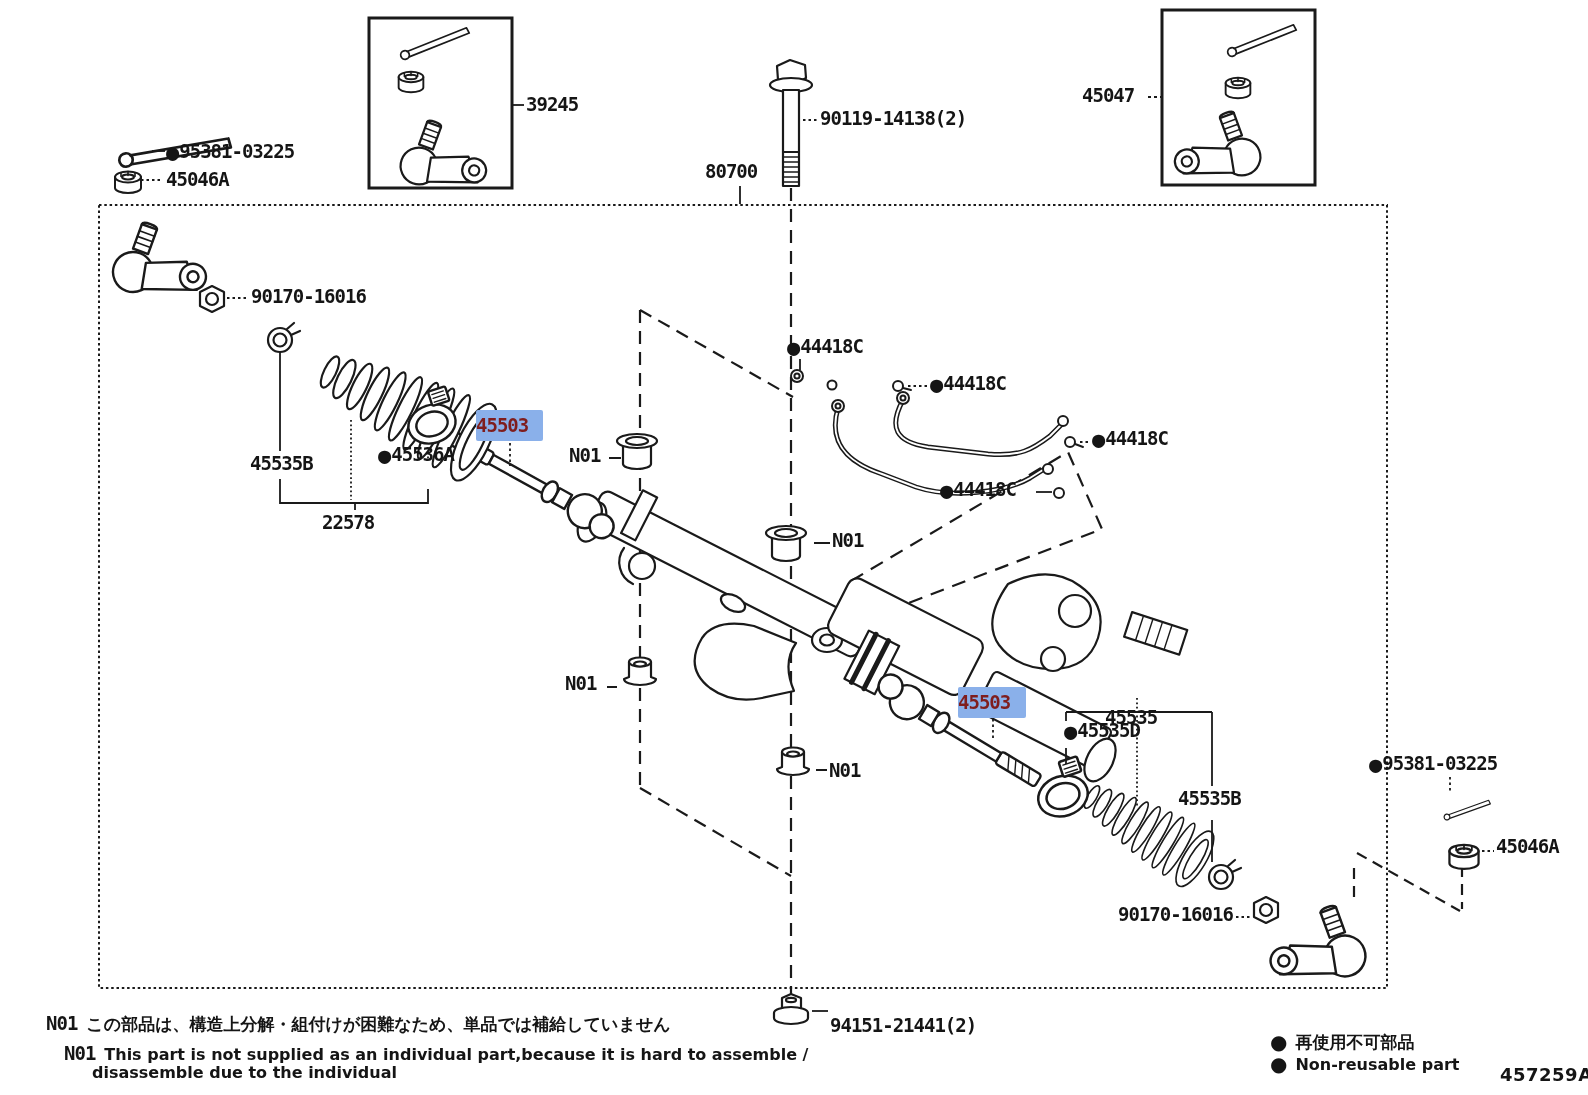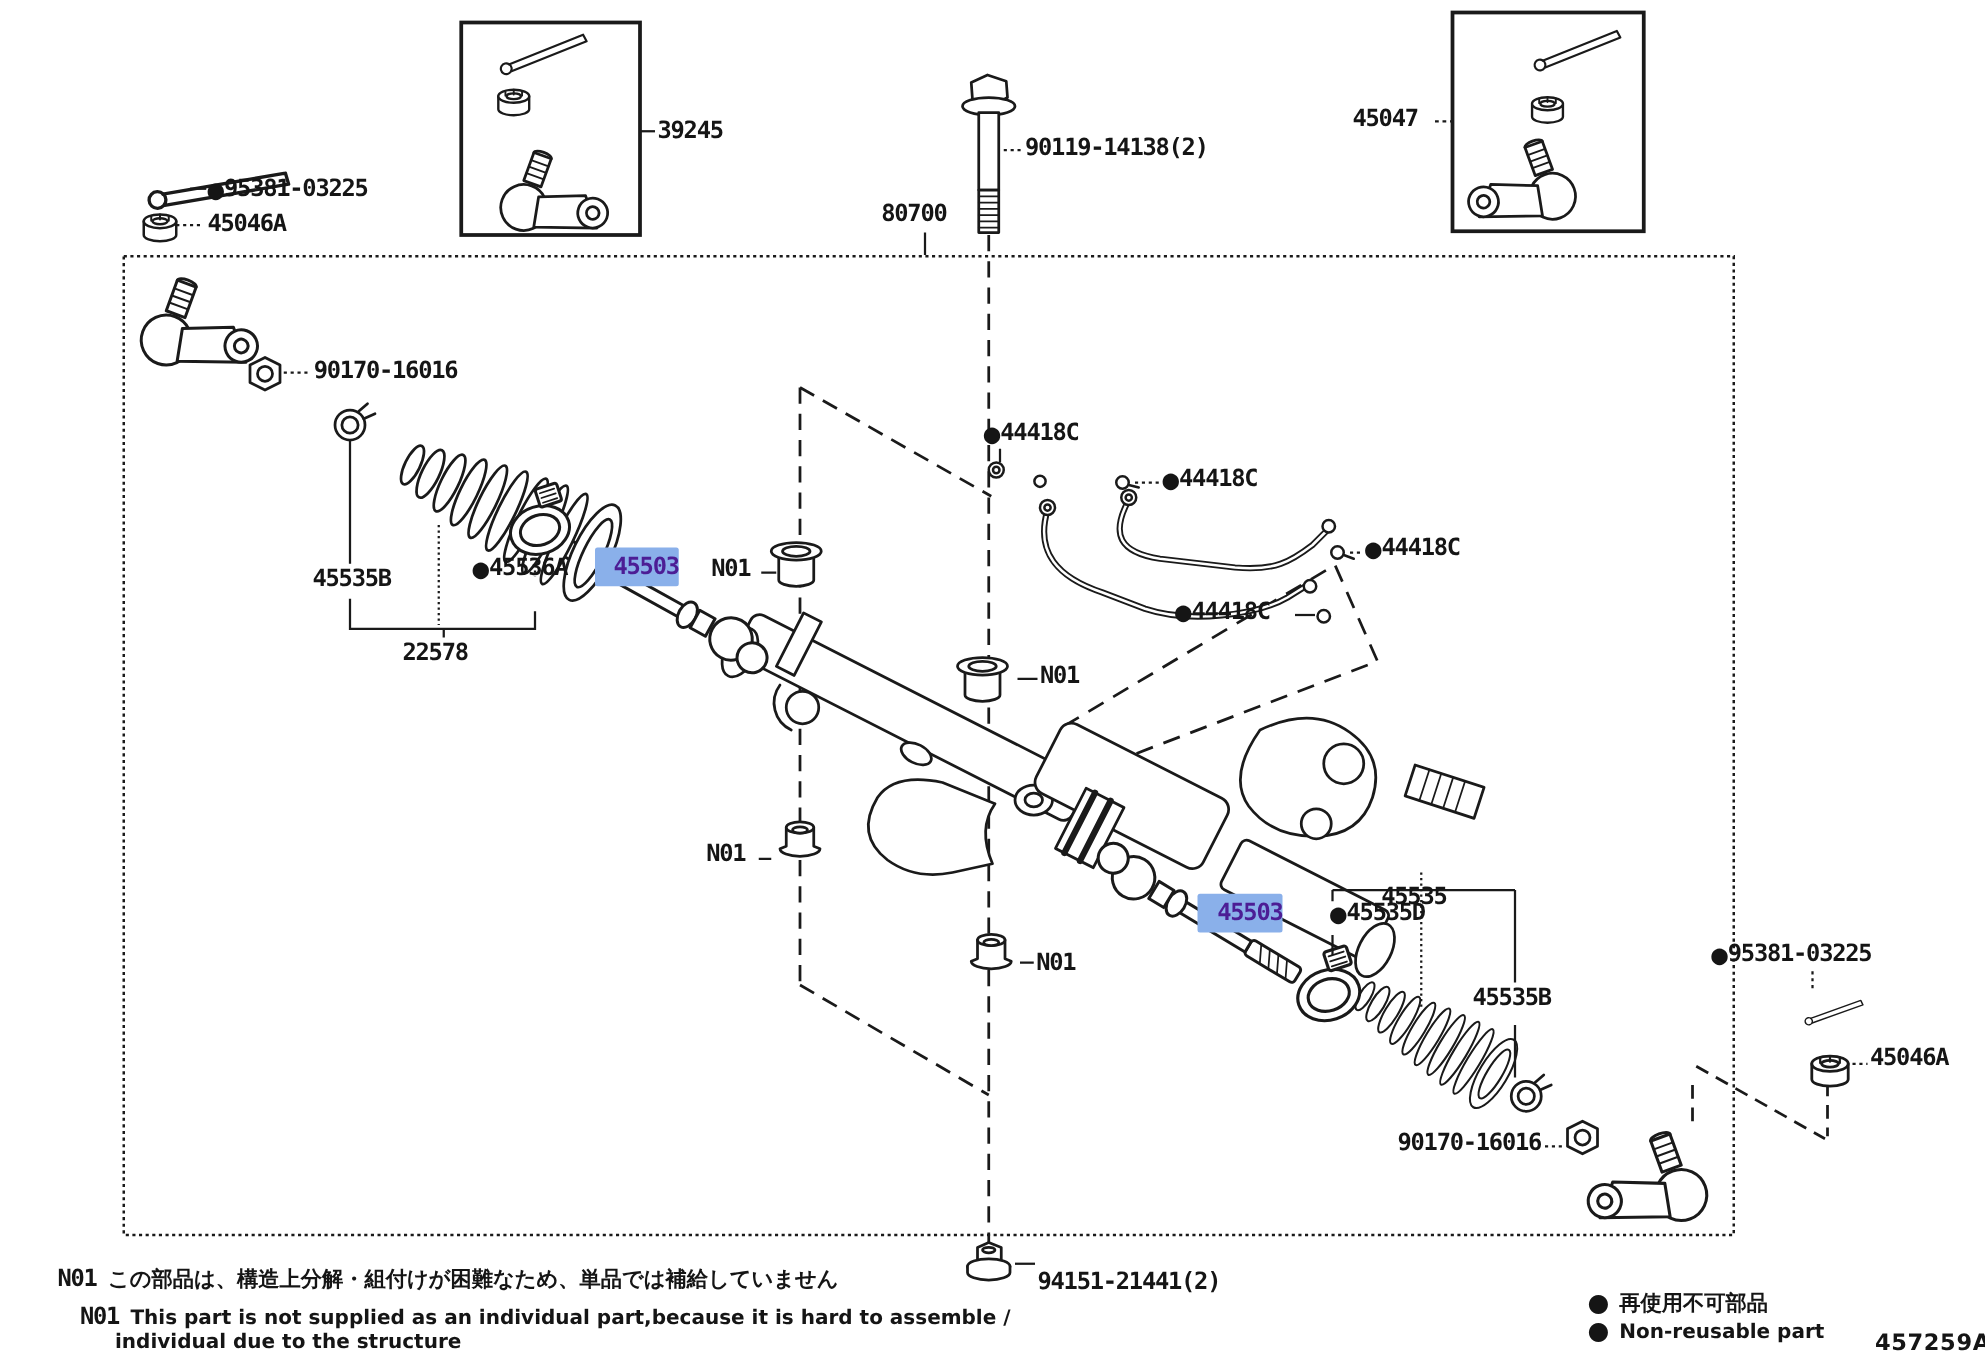--- a/index.html
+++ b/index.html
@@ -2,22 +2,22 @@
 <html><head>
 <meta charset="utf-8">
 <style>
   html,body{margin:0;padding:0;background:#fff;}
   body{width:1588px;height:1095px;position:relative;overflow:hidden;
        font-family:"DejaVu Sans Mono",monospace;color:#151515;}
   #art{position:absolute;left:0;top:0;}
   .pn{position:absolute;font:bold 19px "DejaVu Sans Mono",monospace;
       letter-spacing:-1px;line-height:1;white-space:nowrap;color:#151515;}
   .pn .blt{font-size:22px;line-height:1;vertical-align:-2px;letter-spacing:0;}
-  .hl{background:#8AB0EA;color:#4c1d95;display:flex;align-items:center;
-      justify-content:flex-end;border-radius:2px;margin-top:28px;}
+  .hl{background:#8AB0EA;color:#7f1d1d;display:flex;align-items:center;
+      justify-content:flex-start;border-radius:2px;}
   .note{position:absolute;white-space:nowrap;line-height:1.15;}
   .ncode{font:bold 19px "DejaVu Sans Mono",monospace;letter-spacing:-1px;margin-right:9px;}
   .jp{font:bold 17px "DejaVu Sans",sans-serif;}
   .en{font:bold 16px "DejaVu Sans",sans-serif;}
   .fig{font:bold 18px "DejaVu Sans",sans-serif;letter-spacing:0.5px;}
   .lg .blt{font-size:20px;margin-right:8px;vertical-align:-1px;}
 </style>
 </head>
 <body>
 
@@ -278,21 +278,21 @@
 <div class="pn" style="left:1118px;top:905px"><span>90170-16016</span></div>
 <div class="pn" style="left:830px;top:1016px"><span>94151-21441(2)</span></div>
 
 <div class="note" style="left:46px;top:1012px">
   <span class="ncode">N01</span><span class="jp">この部品は、構造上分解・組付けが困難なため、単品では補給していません</span>
 </div>
 <div class="note" style="left:64px;top:1042px">
   <span class="ncode">N01</span><span class="en">This part is not supplied as an individual part,because it is hard to assemble /</span>
 </div>
 <div class="note" style="left:92px;top:1063px">
-  <span class="en">individual due to the structure</span>
+  <span class="en">disassemble due to the individual</span>
 </div>
 <div class="note lg" style="left:1270px;top:1030px">
   <span class="blt jp">●</span><span class="jp">再使用不可部品</span>
 </div>
 <div class="note lg" style="left:1270px;top:1052px">
   <span class="blt en">●</span><span class="en">Non-reusable part</span>
 </div>
 <div class="note fig" style="left:1500px;top:1064px">
   <span>457259A</span>
 </div>

